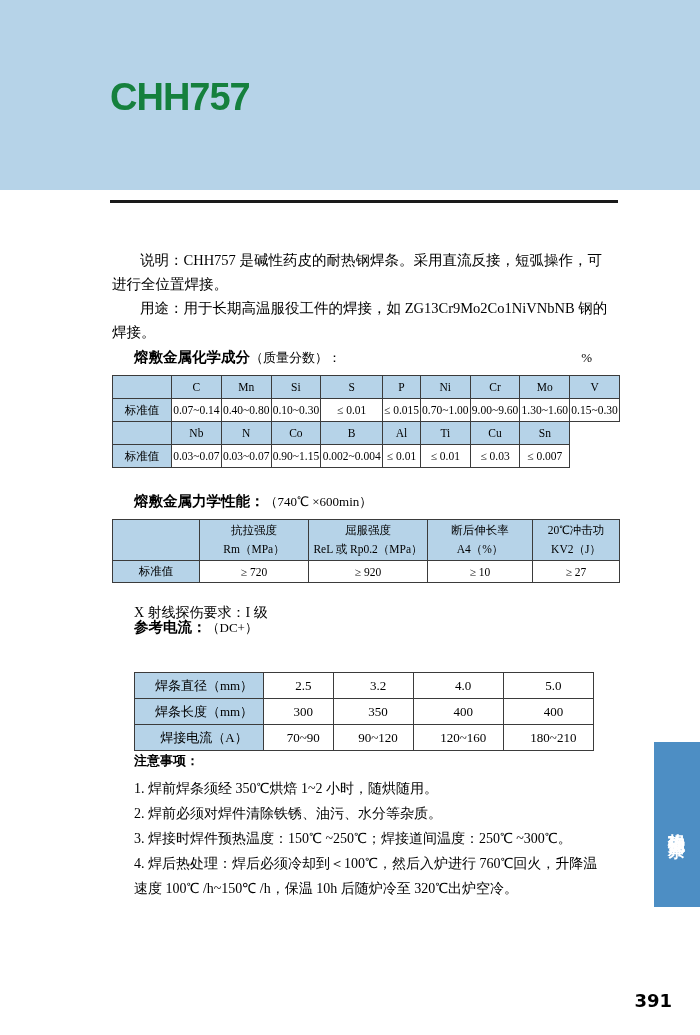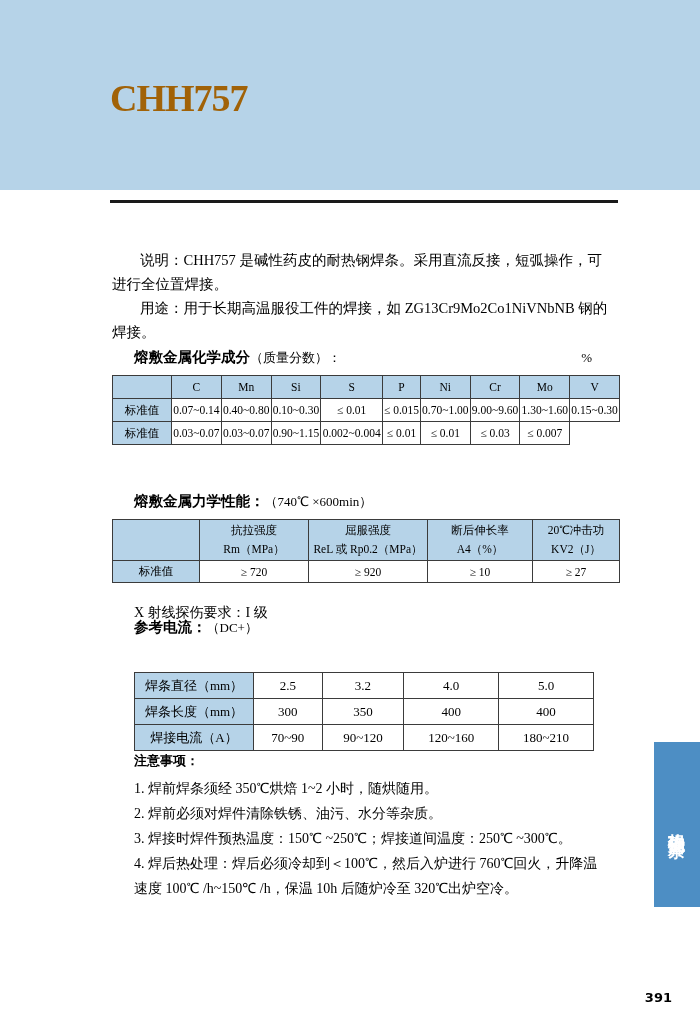--- a/index.html
+++ b/index.html
@@ -26,25 +26,25 @@
     left: 0;
     top: 0;
     width: 700px;
     height: 190px;
     background: #b6d3e8;
   }
   .title {
     position: absolute;
     left: 110px;
     top: 76px;
-    font-family: Liberation Serif, serif;
+    font-family: Liberation Sans, sans-serif;
     font-weight: bold;
     font-size: 38px;
     letter-spacing: -1px;
-    color: #a16207;
+    color: #15803d;
   }
   .equivalent {
     position: absolute;
     right: 82px;
     top: 143px;
     font-size: 15px;
     font-family: "Liberation Serif", serif;
     letter-spacing: 0.5px;
   }
   .rule {
@@ -112,21 +112,21 @@
   }
   .tbl-mech td { height: 21px; margin-top: 42px; }
   .tbl-mech tr.hdr td { background: #b6d3e8; height: 40px; line-height: 19px; }
   .tbl-mech td.rowlabel { background: #b6d3e8; }
   .tbl-cur {
     position: absolute;
     left: 134px;
     top: 672px;
     width: 460px;
   }
-  .tbl-cur td { height: 25px; font-size: 13px; }
+  .tbl-cur td { height: 25px; font-size: 13px; padding-left: 10px; }
   .tbl-cur td.rowlabel { background: #b6d3e8; text-align: center; width: 118px; }
   
   .xray {
     position: absolute;
     left: 134px;
     top: 604px;
     font-size: 14px;
   }
   
   .notes-title {
@@ -167,21 +167,21 @@
   .side-tab span {
     writing-mode: vertical-rl;
     text-orientation: upright;
     line-height: 22px;
   }
   
   .page-num {
     position: absolute;
     right: 28px;
     top: 990px;
-    font-size: 13px;
+    font-size: 18px;
     font-weight: bold;
     font-family: "DejaVu Sans", sans-serif;
   }
 </style>
 </head>
 <body>
 
 <div class="page">
 
   <div class="header-band"></div>
@@ -218,20 +218,31 @@
       <td class="rowlabel">标准值</td>
       <td>0.07~0.14</td>
       <td>0.40~0.80</td>
       <td>0.10~0.30</td>
       <td>≤ 0.01</td>
       <td>≤ 0.015</td>
       <td>0.70~1.00</td>
       <td>9.00~9.60</td>
       <td>1.30~1.60</td>
       <td>0.15~0.30</td>
+    </tr>
+    <tr class="hdr">
+      <td class="rowlabel"></td>
+      <td>Nb</td>
+      <td>N</td>
+      <td>Co</td>
+      <td>B</td>
+      <td>Al</td>
+      <td>Ti</td>
+      <td>Cu</td>
+      <td>Sn</td>
     </tr>
     <tr>
       <td class="rowlabel">标准值</td>
       <td>0.03~0.07</td>
       <td>0.03~0.07</td>
       <td>0.90~1.15</td>
       <td>0.002~0.004</td>
       <td>≤ 0.01</td>
       <td>≤ 0.01</td>
       <td>≤ 0.03</td>

